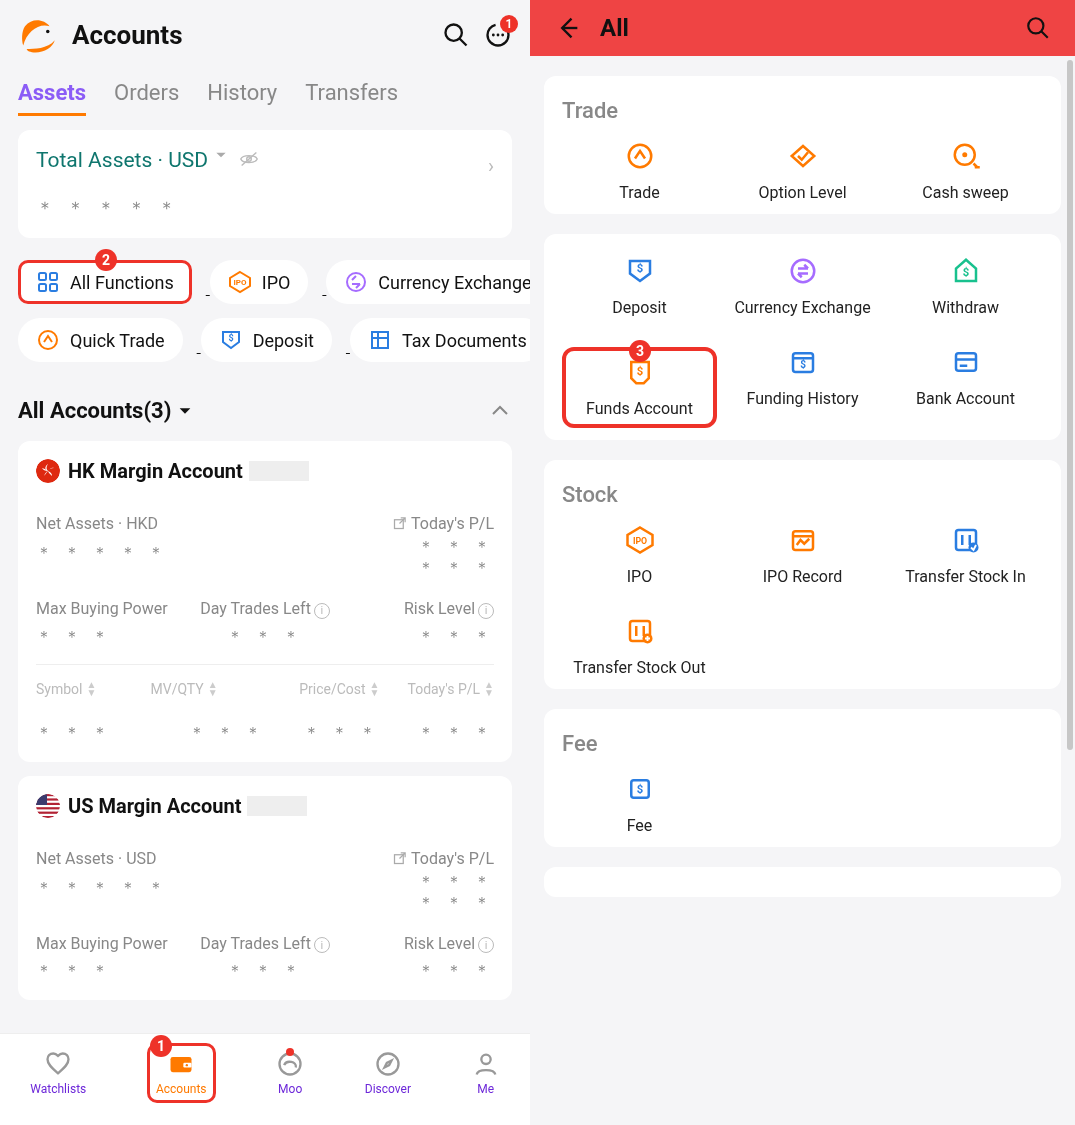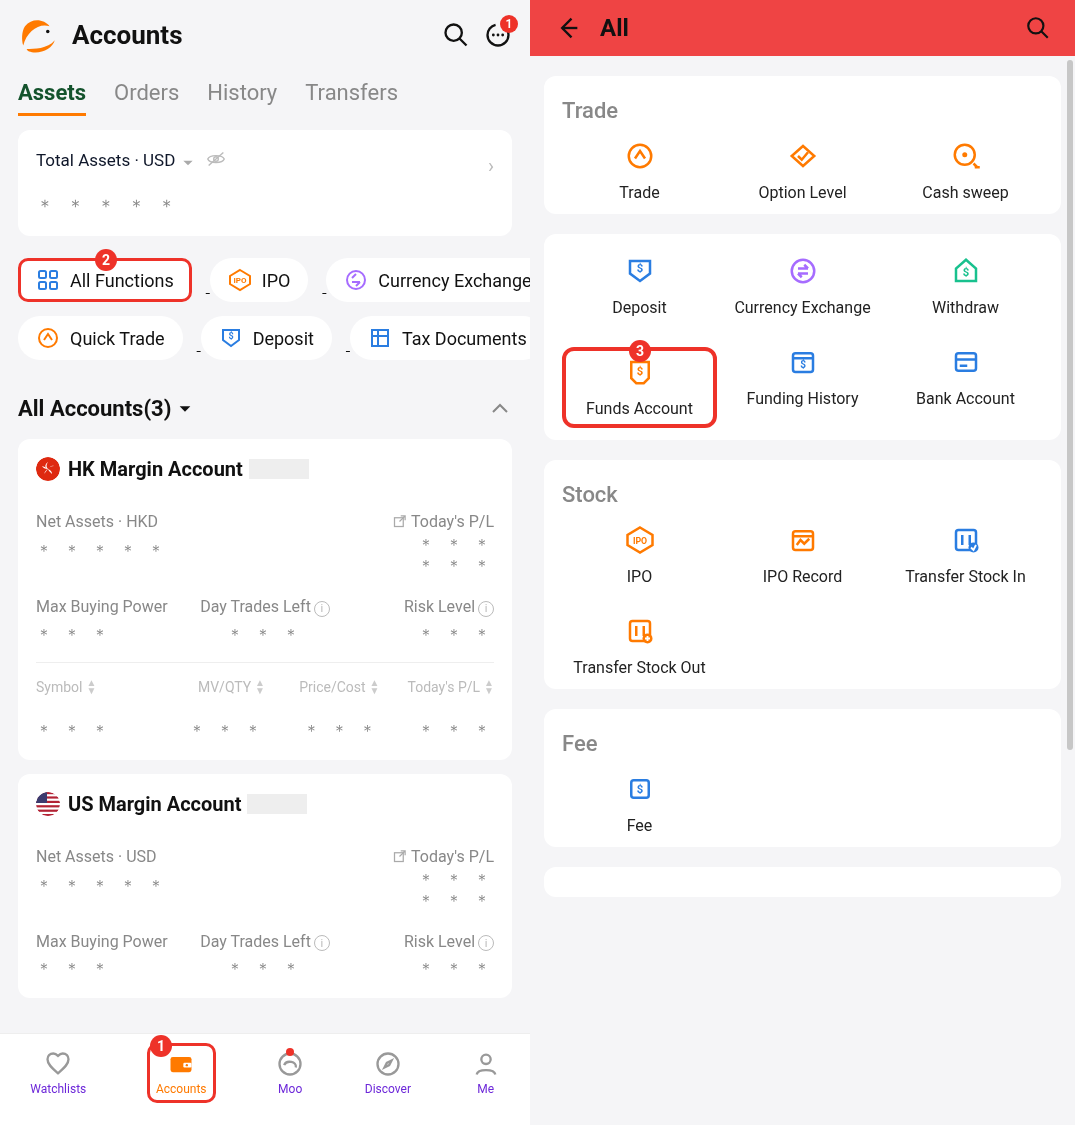--- a/index.html
+++ b/index.html
@@ -11,25 +11,25 @@
   .l-header { display: flex; align-items: center; padding: 14px 18px 6px 18px; }
   .app-logo { width: 42px; height: 42px; margin-right: 12px; }
   .l-title { font-size: 26px; font-weight: 700; color: #111; }
   .l-header-spacer { flex: 1; }
   .hdr-icon { width: 28px; height: 28px; margin-left: 14px; position: relative; }
   .badge { position: absolute; top: -6px; right: -6px; background:#ee3229; color:#fff; width:18px; height:18px; border-radius:9px; font-size:12px; line-height:18px; text-align:center; font-weight:600;}
 
   
   .l-tabs { display: flex; gap: 28px; padding: 18px 18px 0 18px; font-size: 22px; color:#888; }
   .l-tab { padding-bottom: 8px; cursor: pointer;}
-  .l-tab.active { color:#14532d; font-weight:700; border-bottom: 3px solid #ff7a00; }
+  .l-tab.active { color:#8b5cf6; font-weight:700; border-bottom: 3px solid #ff7a00; }
 
   
   .card { background:#fff; border-radius: 12px; margin: 14px 18px 0 18px; padding: 18px; position: relative; }
-  .total-row { display:flex; align-items:flex-end; color:#0f172a; font-size:17px;}
+  .total-row { display:flex; align-items:flex-start; color:#0f766e; font-size:21px;}
   .chev-down-sm { margin-left:6px; }
   .eye-off { margin-left:10px; width:22px; height:22px; }
   .card-arrow { position:absolute; right:18px; top:24px; color:#bbb; font-size:20px;}
   .mask { margin-top:24px; font-size:18px; color:#888; letter-spacing:4px;}
 
   
   .chip-row { white-space:nowrap; overflow:hidden; padding: 22px 0 0 18px; text-decoration: underline; }
   .chip { display:inline-flex; align-items:center; background:#fff; border-radius:24px; padding: 10px 18px; margin-right:14px; margin-bottom:14px; font-size:18px; cursor:pointer;}
   .chip svg { margin-right:10px; width:24px; height:24px;}
   .hl-red { border:3px solid #ee3229; border-radius:10px; padding:7px 15px;}
@@ -233,21 +233,21 @@
       <div class="mask-sm" style="flex:1">＊ ＊ ＊</div>
       <div class="mask-sm" style="flex:1;text-align:center">＊ ＊ ＊</div>
       <div class="mask-sm" style="flex:1;text-align:right">＊ ＊ ＊</div>
     </div>
     <div class="sep"></div>
     <div class="colhdr">
       <div style="flex:1">
           <span>Symbol</span>
           <span class="sort">▲<br>▼</span>
         </div>
-      <div style="flex:1;justify-content:flex-end">
+      <div style="flex:1;justify-content:flex-start">
           <span>MV/QTY</span>
           <span class="sort">▲<br>▼</span>
         </div>
       <div style="flex:1;justify-content:flex-end">
           <span>Price/Cost</span>
           <span class="sort">▲<br>▼</span>
         </div>
       <div style="flex:1;justify-content:flex-end">
           <span>Today's P/L</span>
           <span class="sort">▲<br>▼</span>

